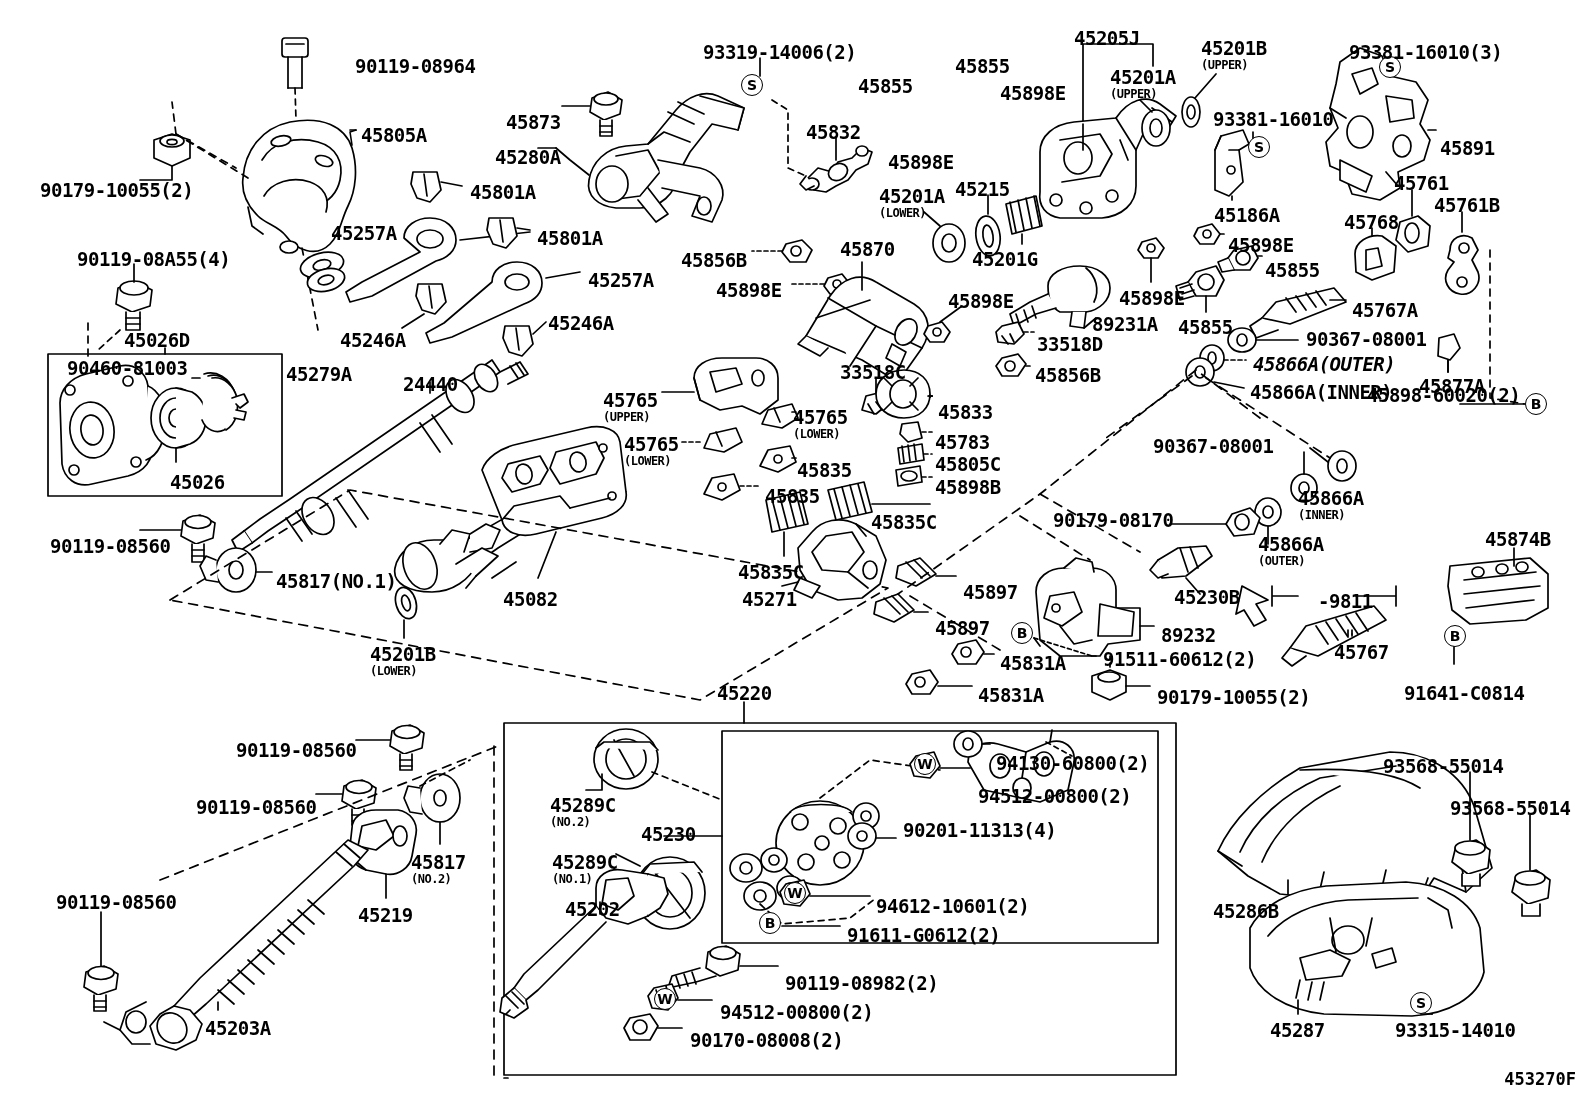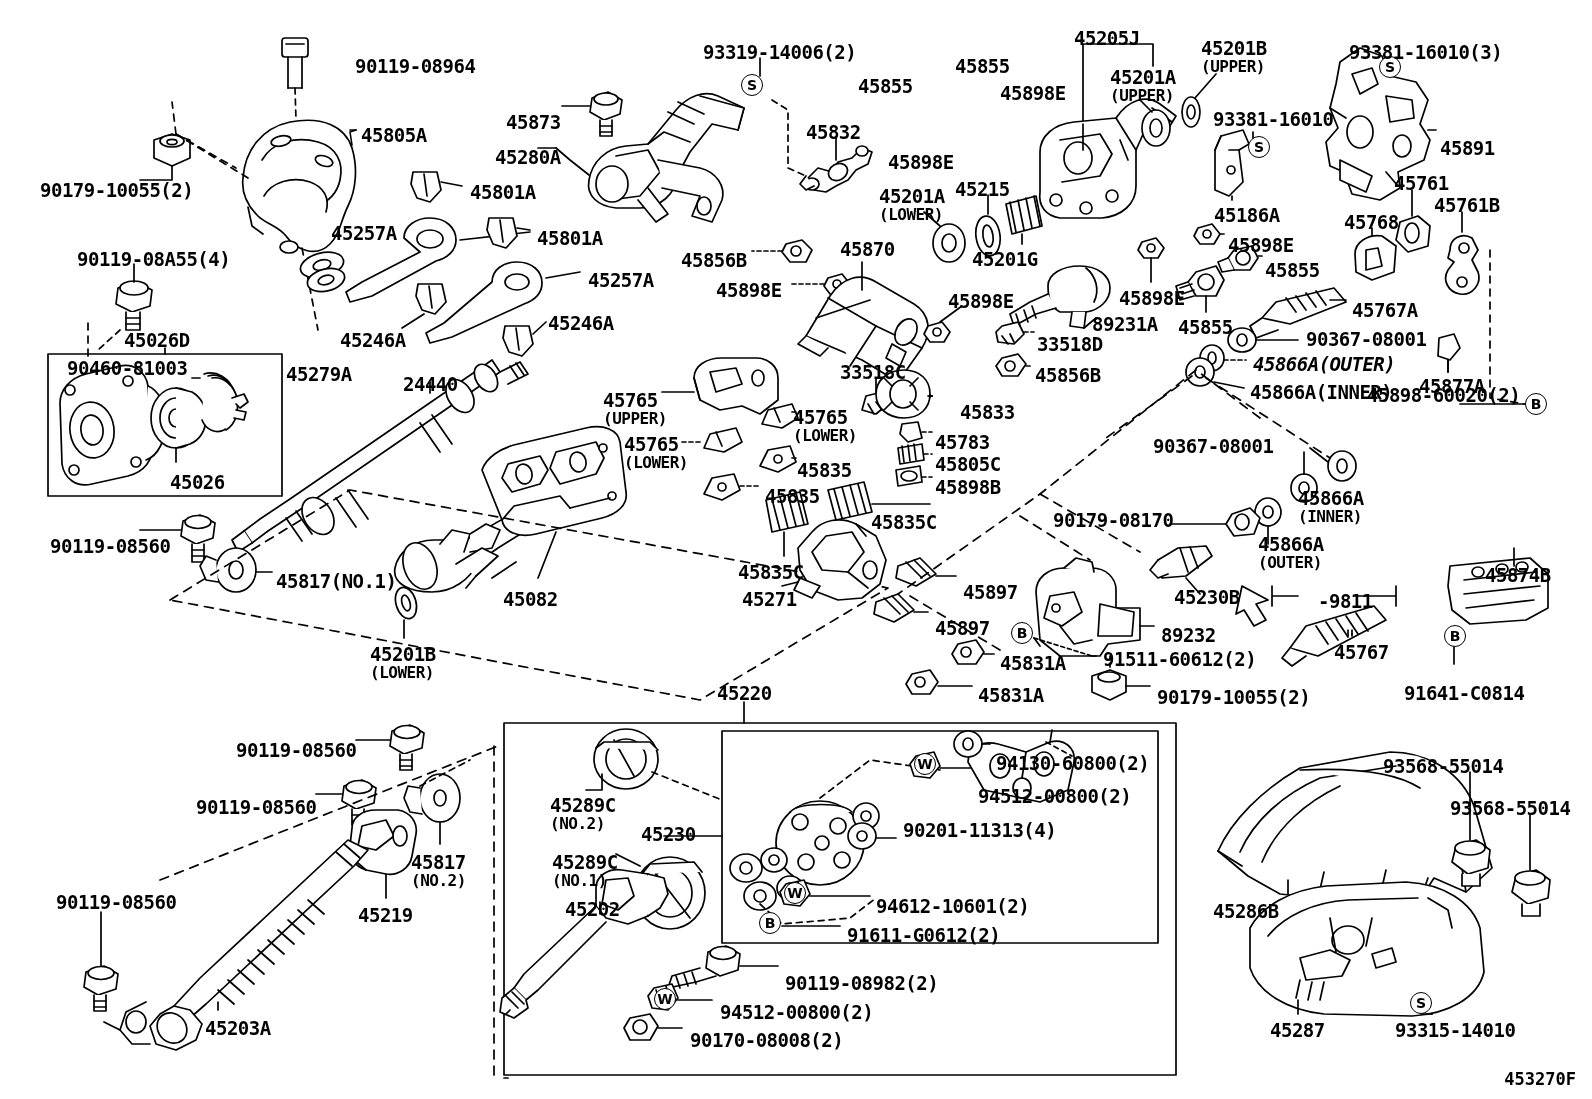--- a/index.html
+++ b/index.html
@@ -18,21 +18,21 @@
     font-family:"DejaVu Sans Mono","Liberation Mono",monospace;
     font-size:19px;
     font-weight:700;
     letter-spacing:-0.5px;
     line-height:1.05;
     white-space:pre;
     user-select:none;
   }
   .lbl .sub{
     display:block;
-    font-size:16px;
+    font-size:12px;
     letter-spacing:-0.5px;
     font-weight:700;
   }
 
   
   .circ{
     position:absolute;width:22px;height:22px;border:1.8px solid #000;
     border-radius:50%;background:#fff;
     font-family:"DejaVu Sans","Liberation Sans",sans-serif;
     font-size:14px;font-weight:700;color:#000;
@@ -963,42 +963,42 @@
       <div class="lbl" style="left: 1306px; top: 330px;"><span>90367-08001</span></div>
       <div class="lbl" style="left: 1253px; top: 355px; font-style: italic;"><span>45866A(OUTER)</span></div>
       <div class="lbl" style="left: 1250px; top: 383px;"><span>45866A(INNER)</span></div>
       <div class="lbl" style="left: 1419px; top: 377px;"><span>45877A</span></div>
       <div class="lbl" style="left: 1367px; top: 386px;"><span>45898-60020(2)</span></div>
       <div class="lbl" style="left: 603px; top: 391px;"><span>45765</span><span class="sub">(UPPER)</span></div>
       <div class="lbl" style="left: 793px; top: 408px;"><span>45765</span><span class="sub">(LOWER)</span></div>
       <div class="lbl" style="left: 624px; top: 435px;"><span>45765</span><span class="sub">(LOWER)</span></div>
       <div class="lbl" style="left: 797px; top: 461px;"><span>45835</span></div>
       <div class="lbl" style="left: 765px; top: 487px;"><span>45835</span></div>
-      <div class="lbl" style="left: 960px; top: 403px; text-align: center;"><span>45833</span></div>
+      <div class="lbl" style="left: 938px; top: 403px; text-align: center;"><span>45833</span></div>
       <div class="lbl" style="left: 935px; top: 433px;"><span>45783</span></div>
       <div class="lbl" style="left: 935px; top: 455px;"><span>45805C</span></div>
       <div class="lbl" style="left: 935px; top: 478px;"><span>45898B</span></div>
       <div class="lbl" style="left: 871px; top: 513px;"><span>45835C</span></div>
       <div class="lbl" style="left: 738px; top: 563px;"><span>45835C</span></div>
       <div class="lbl" style="left: 742px; top: 590px;"><span>45271</span></div>
       <div class="lbl" style="left: 963px; top: 583px;"><span>45897</span></div>
       <div class="lbl" style="left: 935px; top: 619px;"><span>45897</span></div>
       <div class="lbl" style="left: 1000px; top: 654px;"><span>45831A</span></div>
       <div class="lbl" style="left: 978px; top: 686px;"><span>45831A</span></div>
       <div class="lbl" style="left: 1161px; top: 626px;"><span>89232</span></div>
       <div class="lbl" style="left: 1103px; top: 650px;"><span>91511-60612(2)</span></div>
       <div class="lbl" style="left: 1157px; top: 688px;"><span>90179-10055(2)</span></div>
       <div class="lbl" style="left: 1153px; top: 437px;"><span>90367-08001</span></div>
       <div class="lbl" style="left: 1298px; top: 489px;"><span>45866A</span><span class="sub">(INNER)</span></div>
       <div class="lbl" style="left: 1053px; top: 511px;"><span>90179-08170</span></div>
       <div class="lbl" style="left: 1258px; top: 535px;"><span>45866A</span><span class="sub">(OUTER)</span></div>
       <div class="lbl" style="left: 1174px; top: 588px;"><span>45230B</span></div>
       <div class="lbl" style="left: 1318px; top: 592px;"><span>-9811</span></div>
       <div class="lbl" style="left: 1334px; top: 643px;"><span>45767</span></div>
-      <div class="lbl" style="left: 1485px; top: 530px; margin-top: 36px;"><span>45874B</span></div>
+      <div class="lbl" style="left: 1485px; top: 530px;"><span>45874B</span></div>
       <div class="lbl" style="left: 1404px; top: 684px;"><span>91641-C0814</span></div>
       <div class="lbl" style="left: 236px; top: 741px;"><span>90119-08560</span></div>
       <div class="lbl" style="left: 196px; top: 798px;"><span>90119-08560</span></div>
       <div class="lbl" style="left: 411px; top: 853px;"><span>45817</span><span class="sub">(NO.2)</span></div>
       <div class="lbl" style="left: 358px; top: 906px;"><span>45219</span></div>
       <div class="lbl" style="left: 56px; top: 893px;"><span>90119-08560</span></div>
       <div class="lbl" style="left: 205px; top: 1019px;"><span>45203A</span></div>
       <div class="lbl" style="left: 717px; top: 684px;"><span>45220</span></div>
       <div class="lbl" style="left: 550px; top: 796px;"><span>45289C</span><span class="sub">(NO.2)</span></div>
       <div class="lbl" style="left: 641px; top: 825px;"><span>45230</span></div>

